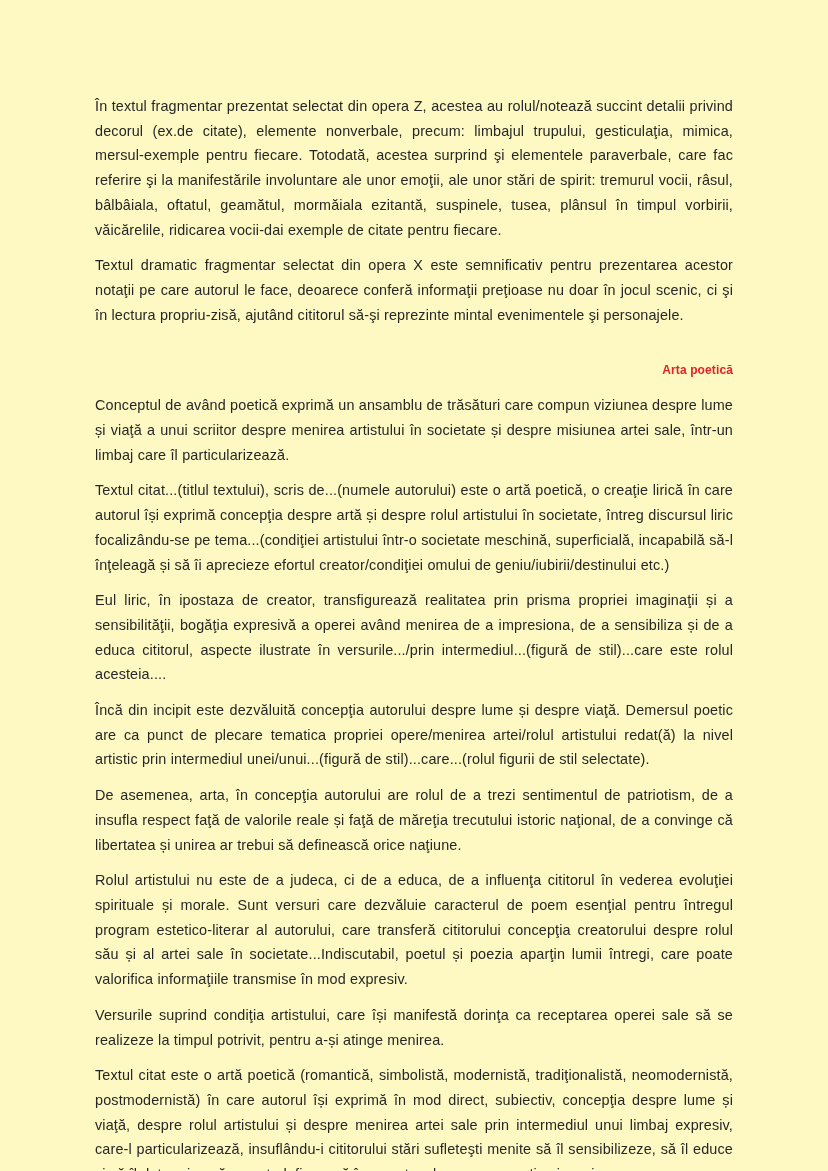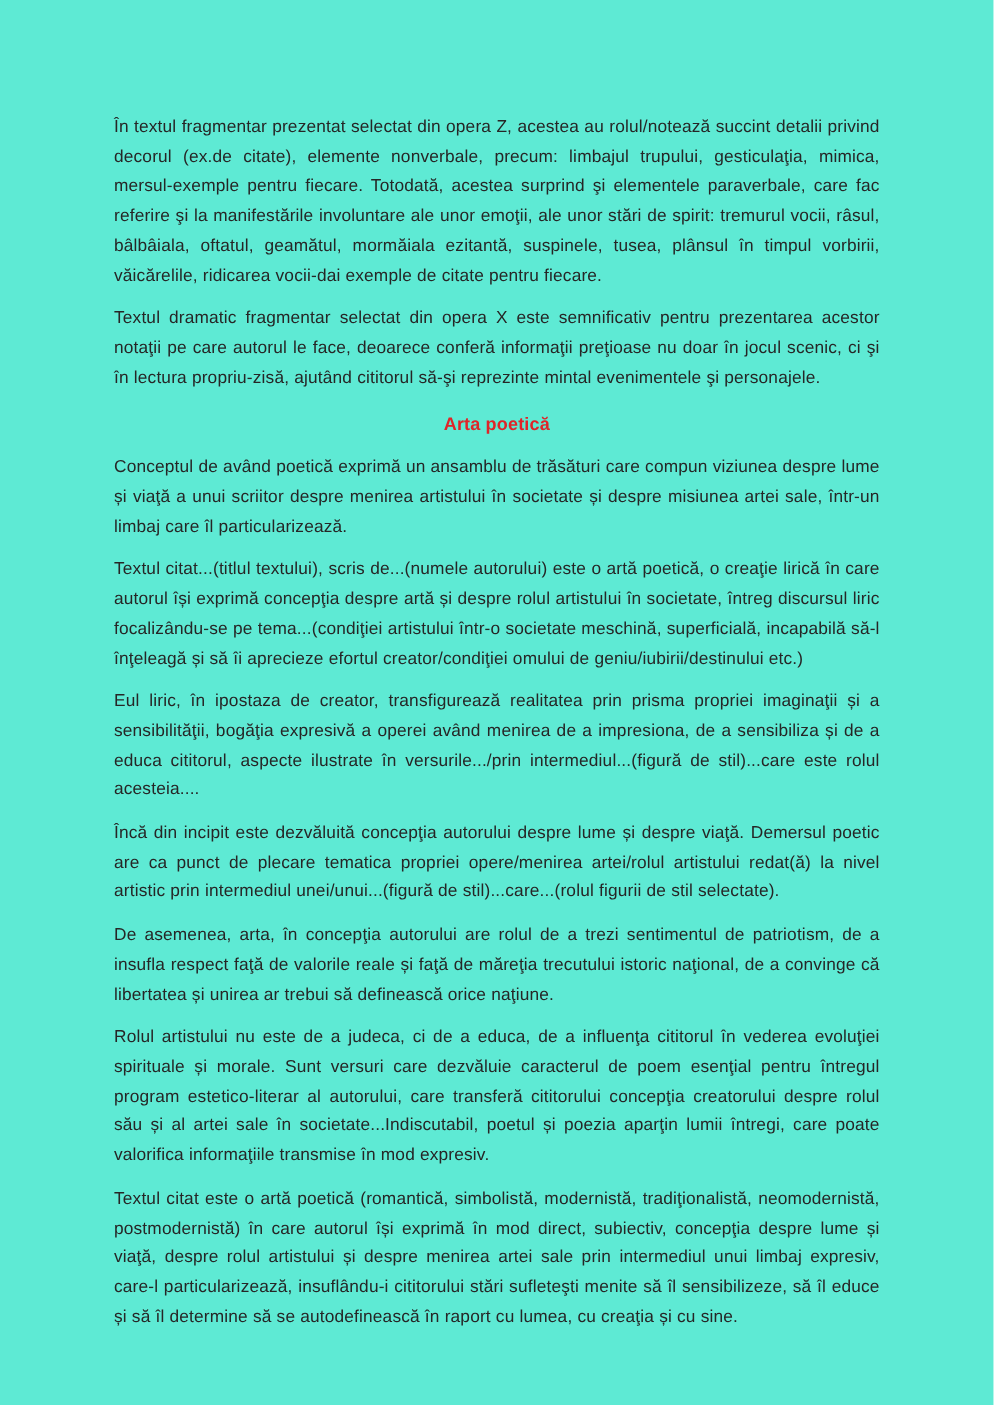--- a/index.html
+++ b/index.html
@@ -10,21 +10,21 @@
   body {
     width: 828px;
     height: 1171px;
     font-family: "Liberation Sans", sans-serif;
     -webkit-font-smoothing: antialiased;
   }
   .page {
     position: relative;
     width: 828px;
     height: 1171px;
-    background: #5eead4;
+    background: #fef9c3;
     box-sizing: border-box;
     padding: 94px 95px 0 95px;
     overflow: hidden;
   }
   .doc-body {
     width: 638px;
   }
   p.para {
     margin: 0 0 11px 0;
     font-size: 14.4px;
@@ -33,26 +33,26 @@
     text-align: justify;
     text-justify: inter-word;
     letter-spacing: 0.01em;
     word-spacing: 0.005em;
     hyphens: none;
   }
   p.para:last-child {
     margin-bottom: 0;
   }
   h2.section-heading {
-    margin: 16px 0 12px 0;
-    font-size: 15px;
+    margin: 32px 0 12px 0;
+    font-size: 12px;
     line-height: 22px;
     font-weight: bold;
     color: #e02428;
-    text-align: center;
+    text-align: right;
     letter-spacing: 0.01em;
   }
 </style>
 </head>
 <body>
 
 <div class="page">
   <div class="doc-body">
 
     <p class="para">În textul fragmentar prezentat selectat din opera Z, acestea au rolul/notează succint detalii privind decorul (ex.de citate), elemente nonverbale, precum: limbajul trupului, gesticulaţia, mimica, mersul-exemple pentru fiecare. Totodată, acestea surprind şi elementele paraverbale, care fac referire şi la manifestările involuntare ale unor emoţii, ale unor stări de spirit: tremurul vocii, râsul, bâlbâiala, oftatul, geamătul, mormăiala ezitantă, suspinele, tusea, plânsul în timpul vorbirii, văicărelile, ridicarea vocii-dai exemple de citate pentru fiecare.</p>
@@ -66,18 +66,19 @@
     <p class="para">Textul citat...(titlul textului), scris de...(numele autorului) este o artă poetică, o creaţie lirică în care autorul își exprimă concepţia despre artă și despre rolul artistului în societate, întreg discursul liric focalizându-se pe tema...(condiţiei artistului într-o societate meschină, superficială, incapabilă să-l înţeleagă și să îi aprecieze efortul creator/condiţiei omului de geniu/iubirii/destinului etc.)</p>
 
     <p class="para">Eul liric, în ipostaza de creator, transfigurează realitatea prin prisma propriei imaginaţii și a sensibilităţii, bogăţia expresivă a operei având menirea de a impresiona, de a sensibiliza și de a educa cititorul, aspecte ilustrate în versurile.../prin intermediul...(figură de stil)...care este rolul acesteia....</p>
 
     <p class="para">Încă din incipit este dezvăluită concepţia autorului despre lume și despre viaţă. Demersul poetic are ca punct de plecare tematica propriei opere/menirea artei/rolul artistului redat(ă) la nivel artistic prin intermediul unei/unui...(figură de stil)...care...(rolul figurii de stil selectate).</p>
 
     <p class="para">De asemenea, arta, în concepţia autorului are rolul de a trezi sentimentul de patriotism, de a insufla respect faţă de valorile reale și faţă de măreţia trecutului istoric naţional, de a convinge că libertatea și unirea ar trebui să definească orice naţiune.</p>
 
     <p class="para">Rolul artistului nu este de a judeca, ci de a educa, de a influenţa cititorul în vederea evoluţiei spirituale și morale. Sunt versuri care dezvăluie caracterul de poem esenţial pentru întregul program estetico-literar al autorului, care transferă cititorului concepţia creatorului despre rolul său și al artei sale în societate...Indiscutabil, poetul și poezia aparţin lumii întregi, care poate valorifica informaţiile transmise în mod expresiv.</p>
 
+    <p class="para">Versurile suprind condiţia artistului, care își manifestă dorinţa ca receptarea operei sale să se realizeze la timpul potrivit, pentru a-și atinge menirea.</p>
 
 
     <p class="para">Textul citat este o artă poetică (romantică, simbolistă, modernistă, tradiţionalistă, neomodernistă, postmodernistă) în care autorul își exprimă în mod direct, subiectiv, concepţia despre lume și viaţă, despre rolul artistului și despre menirea artei sale prin intermediul unui limbaj expresiv, care-l particularizează, insuflându-i cititorului stări sufleteşti menite să îl sensibilizeze, să îl educe și să îl determine să se autodefinească în raport cu lumea, cu creaţia și cu sine.</p>
 
   </div>
 </div>
 
 </body></html>

